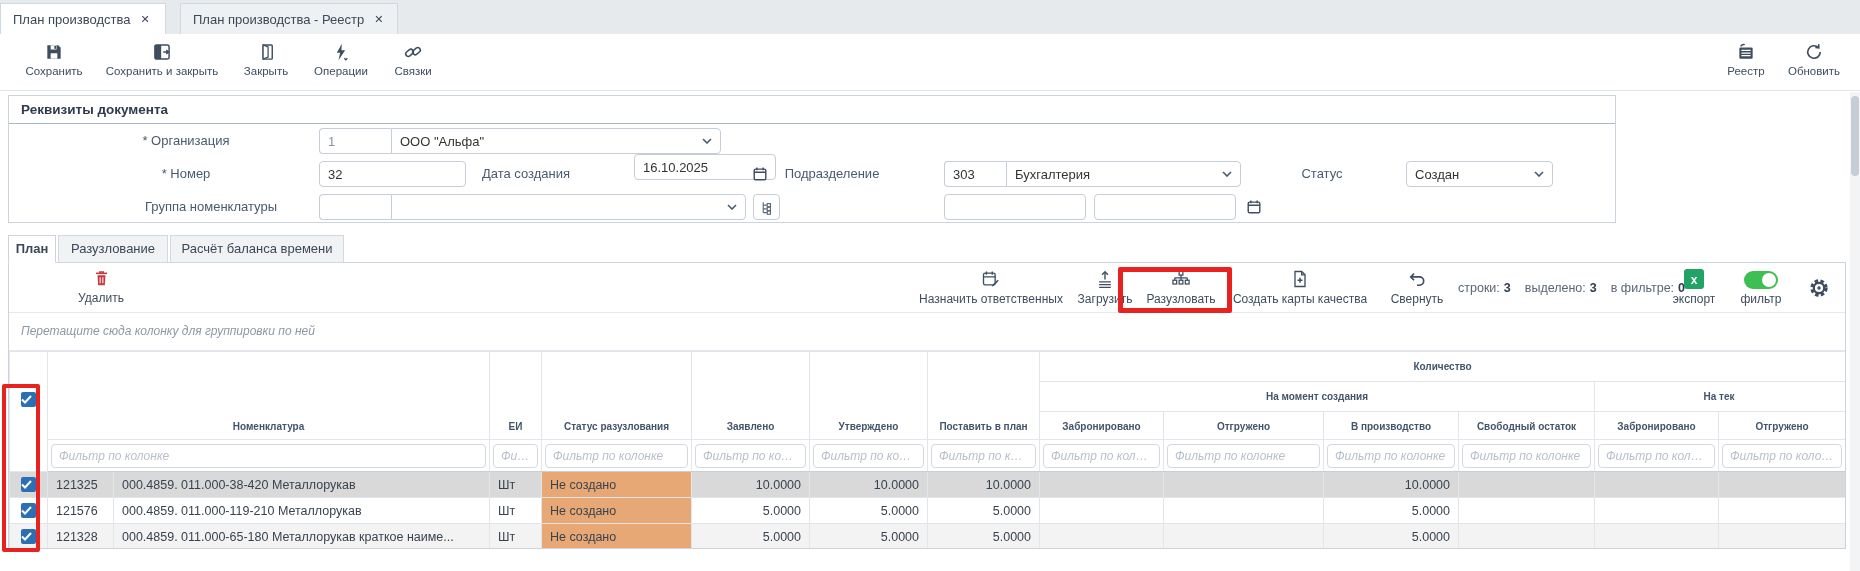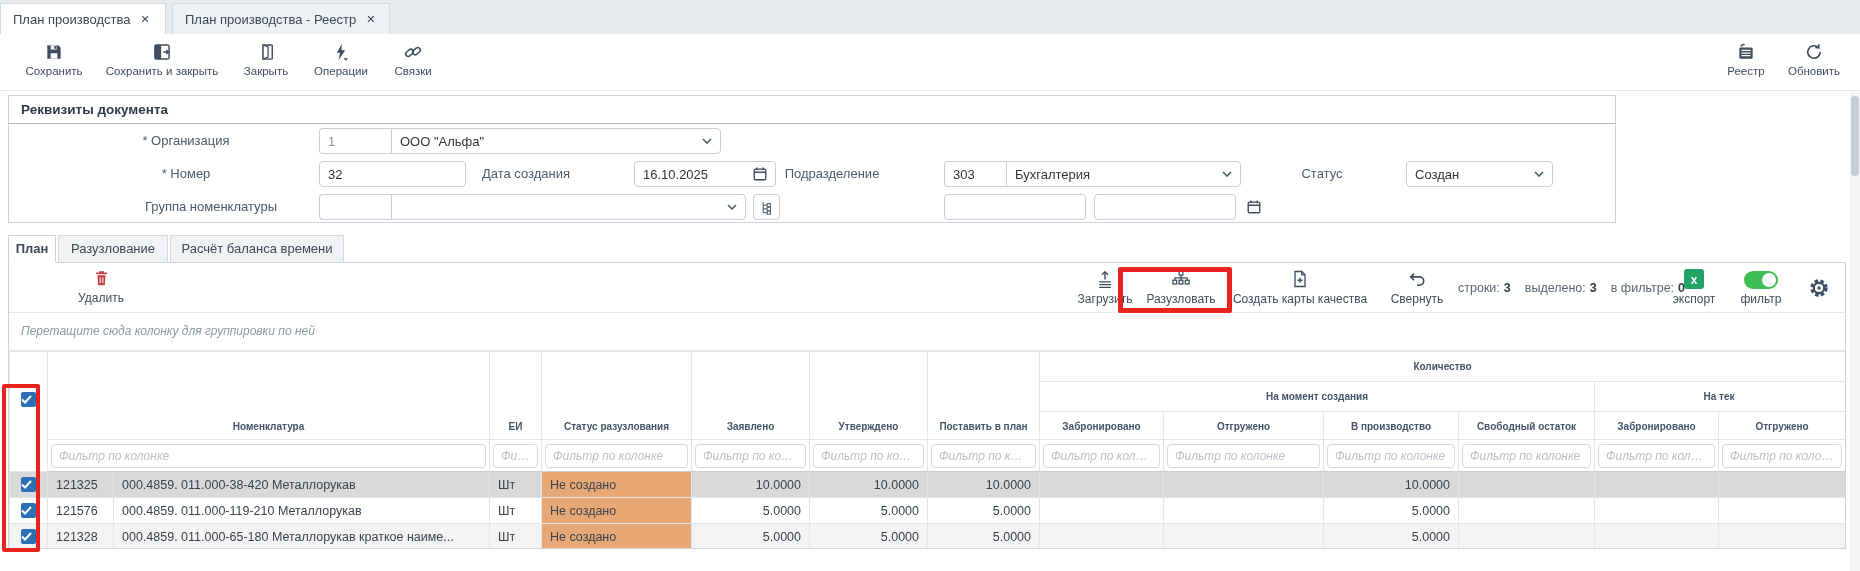--- a/index.html
+++ b/index.html
@@ -6,21 +6,21 @@
   html,body { background:#fff; }
   .app {
     position:relative; width:1860px; height:571px; overflow:hidden;
     font-family:"Liberation Sans","DejaVu Sans",sans-serif; color:#3c4858; background:#fff;
   }
   
   .tabbar { position:absolute; left:0; top:0; width:1860px; height:34px; background:#e7eaed; }
   .wtab { position:absolute; top:3px; height:31px; display:flex; align-items:center; gap:10px;
           padding:0 12px; font-size:13px; color:#3c4858; border:1px solid #d2d8dd; border-bottom:none; }
   .wtab.active { background:#fff; }
-  .wtab.inactive { background:#eef1f3; }
+  .wtab.inactive { background:#eef1f3;margin-left:8px; }
   .wtab .x { font-size:11px; color:#3c4858; cursor:pointer; }
   
   .toolbar { position:absolute; left:0; top:34px; width:1860px; height:57px; background:#fff;
              border-bottom:1px solid #e2e6ea; display:flex; align-items:flex-start; padding:7px 10px 0 14px; }
   .tbtn { display:flex; flex-direction:column; align-items:center; gap:3px; padding-top:1px; cursor:pointer; }
   .tbtn .lbl { font-size:11.5px; color:#3f4d5f; white-space:nowrap; }
   .tspacer { flex:1; }
   
   .form-panel { position:absolute; left:8px; top:95px; width:1608px; height:128px;
                 border:1px solid #ccd3da; background:#fff; }
@@ -187,21 +187,21 @@
           <svg width="10" height="6" viewBox="0 0 10 6">
             <path d="M1 1l4 4 4-4" stroke="#4a5a6c" stroke-width="1.6" fill="none"></path>
           </svg>
         </span>
     </div>
 
     <div class="flabel" style="left:52px;top:65px;width:250px">* Номер</div>
     <input class="finput" style="left: 310px; top: 65px; width: 147px;" value="32">
 
     <div class="flabel" style="left:417px;top:65px;width:200px">Дата создания</div>
-    <input class="finput" style="left: 625px; top: 65px; width: 142px; padding-right: 40px;" value="16.10.2025">
+    <input class="finput" style="left: 625px; top: 58px; width: 142px; padding-right: 40px;" value="16.10.2025">
     <span class="dateicon" style="left:743px;top:70px">
       <svg width="16" height="16" viewBox="0 0 18 18">
           <rect x="2.5" y="3.5" width="13" height="12" rx="1.5" fill="none" stroke="#3f4d5f" stroke-width="1.6"></rect>
           <path d="M5.5 1.8v3M12.5 1.8v3M2.5 7h13" stroke="#3f4d5f" stroke-width="1.6"></path>
         </svg>
     </span>
 
     <div class="flabel" style="left:719px;top:65px;width:208px">Подразделение</div>
     <input class="finput codebox" style="left: 935px; top: 65px; width: 62px;" value="303">
     <div class="fcombo" style="left:997px;top:65px;width:235px">
@@ -270,20 +270,30 @@
           <svg width="19" height="19" viewBox="0 0 24 24">
               <path d="M5 5.5h14" stroke="#c23b3f" stroke-width="2"></path>
               <path d="M9.8 5.5V3.8h4.4v1.7" fill="none" stroke="#c23b3f" stroke-width="1.8"></path>
               <path d="M7 8h10l-.8 12.5H7.8z" fill="#c23b3f"></path>
               <path d="M10.3 10.5v7.5M13.7 10.5v7.5" stroke="#fff" stroke-width="1.3"></path>
             </svg>
         </span>
         <span class="lbl">Удалить</span>
       </div>
 
+      <div class="gbtn" style="left:895px;width:174px">
+        <span>
+          <svg width="20" height="20" viewBox="0 0 24 24" fill="none" stroke="#3f4d5f" stroke-width="1.6">
+              <rect x="3" y="5" width="14" height="14" rx="2"></rect>
+              <path d="M6.5 3v4M13.5 3v4M3 9.5h14"></path>
+              <path d="M13.8 19l6.2-6.2 1.3 1.3-6.2 6.2-2 .7z" fill="#3f4d5f" stroke="none"></path>
+            </svg>
+        </span>
+        <span class="lbl">Назначить ответственных</span>
+      </div>
 
       <div class="gbtn" style="left:1061px;width:70px">
         <span>
           <svg width="20" height="20" viewBox="0 0 24 24" fill="none" stroke="#3f4d5f" stroke-width="1.7">
               <path d="M12 12.5V3.5"></path>
               <path d="M8.5 6.8 12 3.3l3.5 3.5"></path>
               <path d="M5 15.5h14M5 18.7h14M5 21.9h14" stroke-width="1.5"></path>
             </svg>
         </span>
         <span class="lbl">Загрузить</span>

